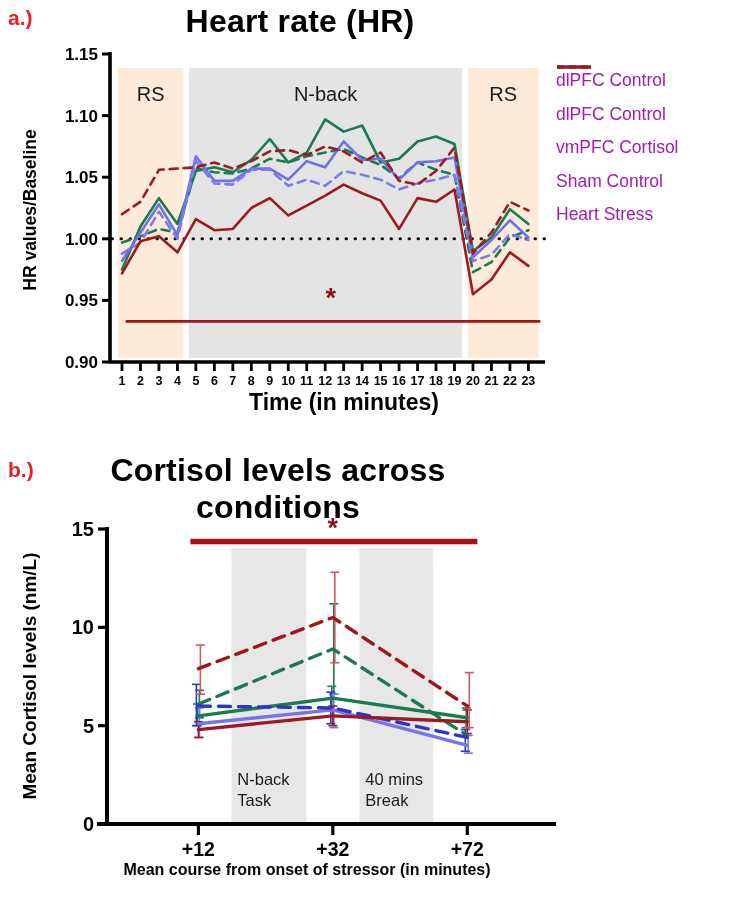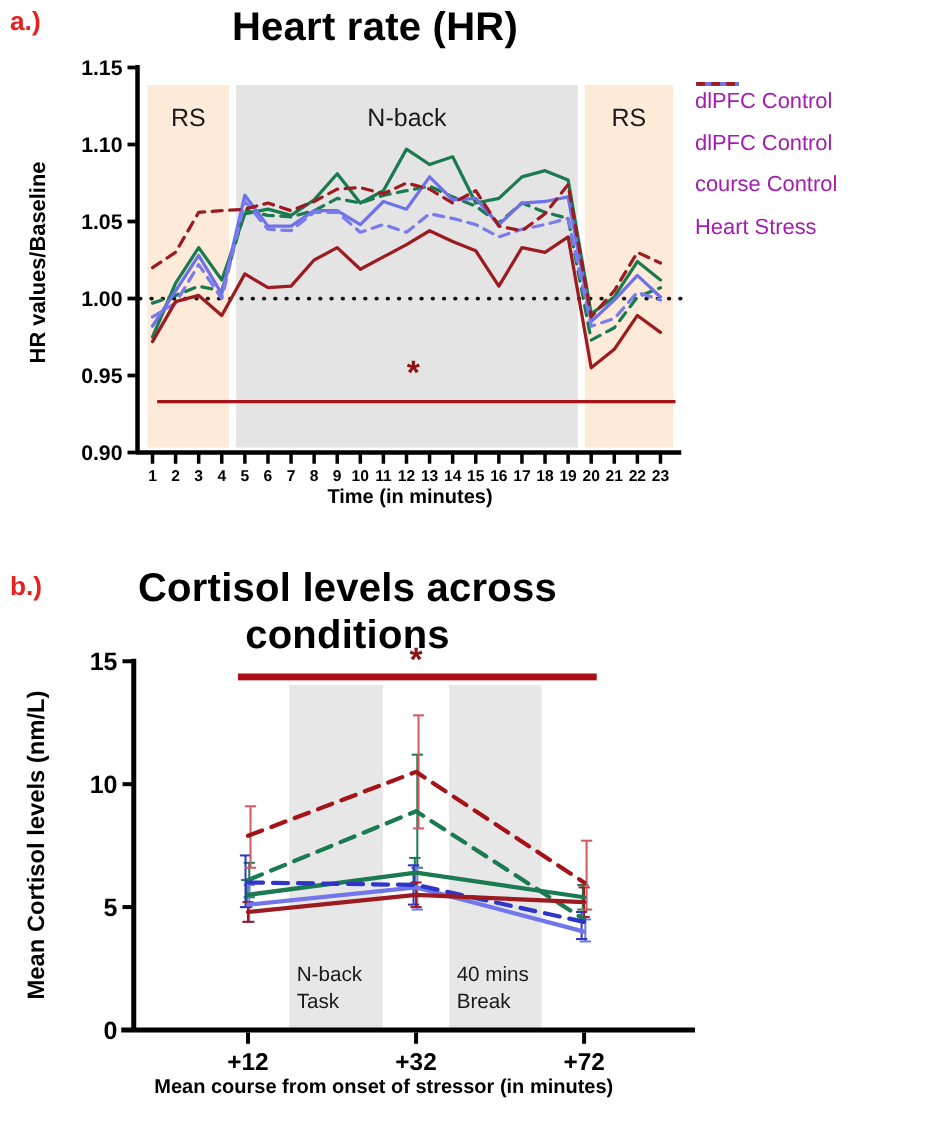--- a/index.html
+++ b/index.html
@@ -176,39 +176,45 @@
       <text font-family="&quot;Liberation Sans&quot;,sans-serif" x="198.4131736526946" y="856" font-size="19.5px" font-weight="bold" text-anchor="middle" fill="#000">+12</text>
       <line x1="332.8443113772455" y1="826" x2="332.8443113772455" y2="835" stroke="#000" stroke-width="3.2"></line>
       <text font-family="&quot;Liberation Sans&quot;,sans-serif" x="332.8443113772455" y="856" font-size="19.5px" font-weight="bold" text-anchor="middle" fill="#000">+32</text>
       <line x1="467.2754491017964" y1="826" x2="467.2754491017964" y2="835" stroke="#000" stroke-width="3.2"></line>
       <text font-family="&quot;Liberation Sans&quot;,sans-serif" x="467.2754491017964" y="856" font-size="19.5px" font-weight="bold" text-anchor="middle" fill="#000">+72</text>
     </svg>
 
   <div class="abs panel-letter" style="left: 8px; top: 6px; color: rgb(231, 33, 30);">a.)</div>
   <div class="abs panel-title" style="left:60px;top:3px;width:480px;">Heart rate (HR)</div>
   <div class="vlabel" style="left:-120px;top:195px;width:300px;height:30px;line-height:30px;font-size:17.5px;">HR values/Baseline</div>
-  <div class="abs axis-label-x" style="left:128px;top:389px;width:400px;font-size:16px;">Time (in minutes)</div>
+  <div class="abs axis-label-x" style="left:144px;top:389px;width:400px;font-size:23px;">Time (in minutes)</div>
   <div class="legend" style="left:556px;top:64px;" id="legend-a">
       <div class="legend-item">
         <svg width="36" height="6">
           <line x1="1" y1="3" x2="35" y2="3" stroke="#1a7a50" stroke-width="3"></line>
         </svg>
         <span class="legend-label">dlPFC Control</span>
       </div>
       <div class="legend-item">
         <svg width="36" height="6">
           <line x1="1" y1="3" x2="35" y2="3" stroke="#1a7a50" stroke-width="3" stroke-dasharray="7 5"></line>
         </svg>
         <span class="legend-label">dlPFC Control</span>
       </div>
       <div class="legend-item">
         <svg width="36" height="6">
           <line x1="1" y1="3" x2="35" y2="3" stroke="#6e71e8" stroke-width="3"></line>
         </svg>
-        <span class="legend-label">course Control</span>
+        <span class="legend-label">vmPFC Cortisol</span>
+      </div>
+      <div class="legend-item">
+        <svg width="36" height="6">
+          <line x1="1" y1="3" x2="35" y2="3" stroke="#9c1b20" stroke-width="3"></line>
+        </svg>
+        <span class="legend-label">Sham Control</span>
       </div>
       <div class="legend-item">
         <svg width="36" height="6">
           <line x1="1" y1="3" x2="35" y2="3" stroke="#9c1b20" stroke-width="3" stroke-dasharray="7 5"></line>
         </svg>
         <span class="legend-label">Heart Stress</span>
       </div>
     </div>
 
   <div class="abs panel-letter" style="left: 8px; top: 458px; color: rgb(231, 33, 30);">b.)</div>

